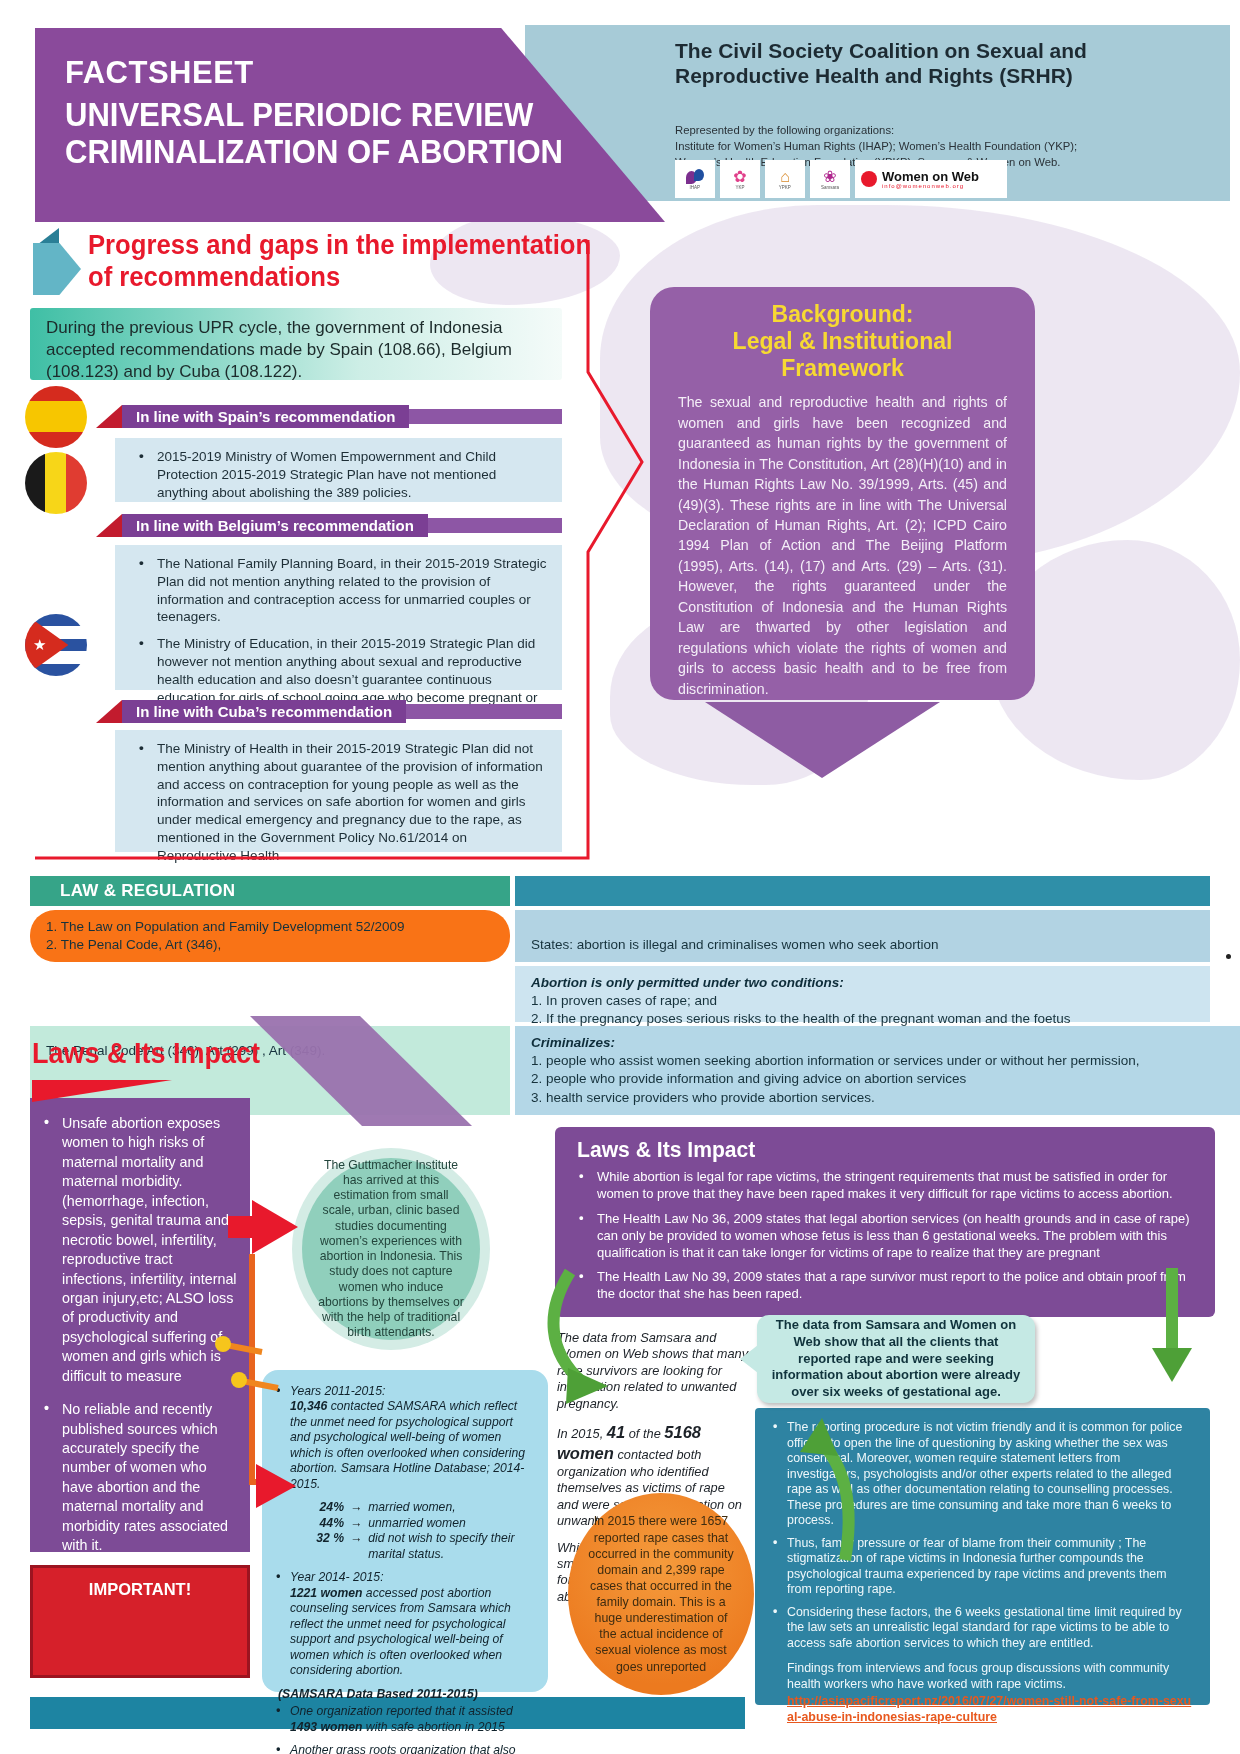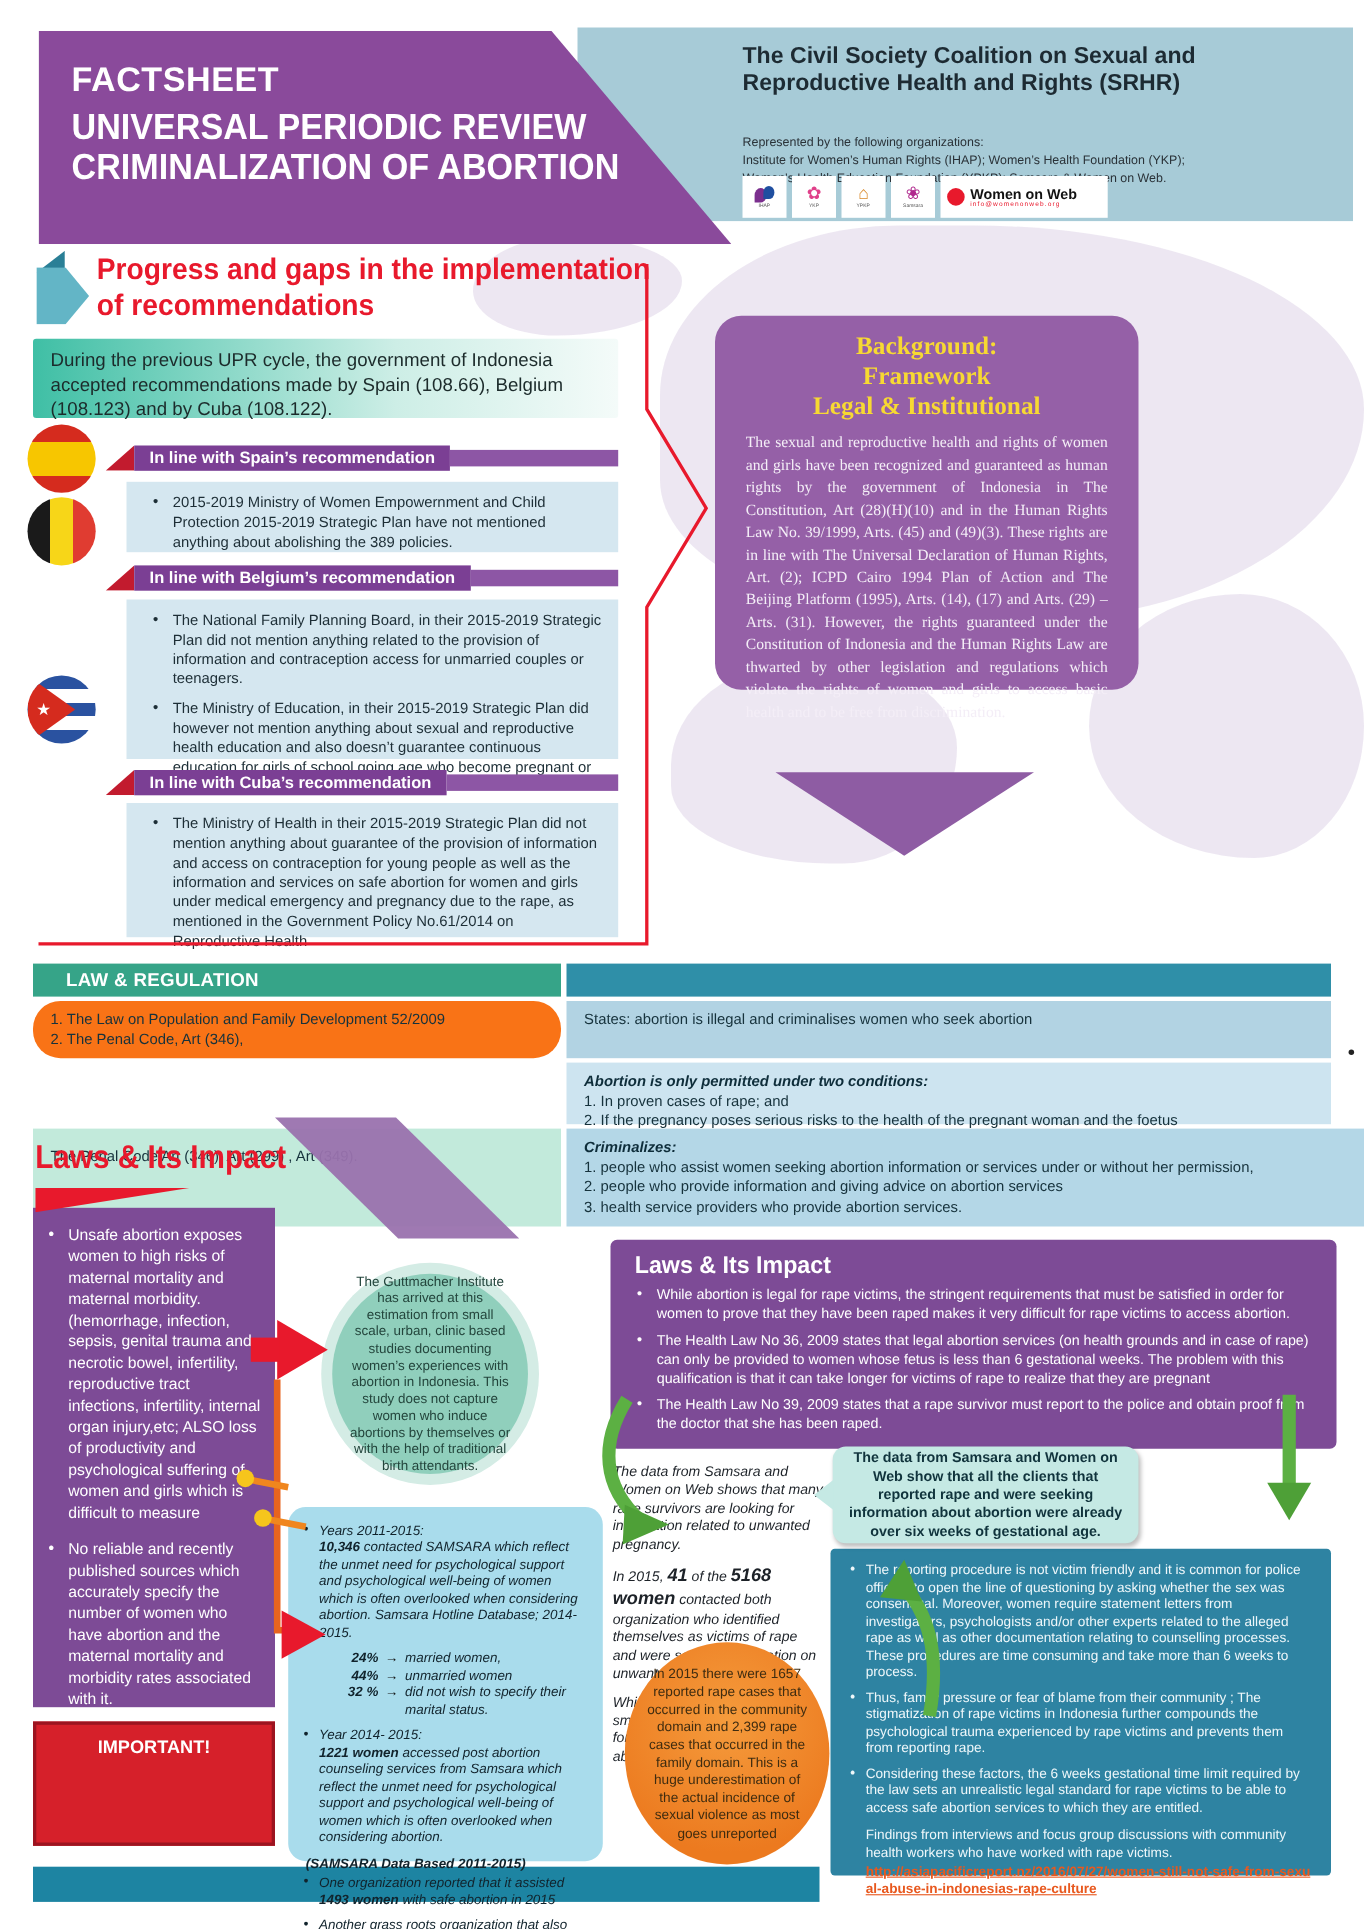--- a/index.html
+++ b/index.html
@@ -51,32 +51,32 @@
   .ribbon .fold{width:26px;background:#c21b2e;clip-path:polygon(0 100%,100% 0,100% 100%);}
   .ribbon .lab{background:#7b3f94;color:#fff;font-weight:bold;font-size:15px;line-height:23px;
                padding:0 14px;white-space:nowrap;}
   .ribbon .tail{flex:1;background:#8d56a5;margin-top:4px;height:15px;}
   .rec-box{left:115px;width:447px;background:#d5e7f0;z-index:1;color:#1d2e36;font-size:13.5px;
            line-height:1.32;padding:10px 14px 8px 14px;box-sizing:border-box;}
   .blt{position:relative;padding-left:18px;margin:0 0 9px 10px;}
   .blt:last-child{margin-bottom:0;}
   .blt::before{content:"\2022";position:absolute;left:0;top:-1px;font-weight:bold;}
   
-  .bg-box{left:650px;top:287px;width:385px;height:340px;background:#9560a7;border-radius:24px;z-index:2;
-          box-sizing:border-box;padding:14px 28px;font-family:Liberation Serif, serif;}
+  .bg-box{left:650px;top:287px;width:385px;height:413px;background:#9560a7;border-radius:24px;z-index:2;
+          box-sizing:border-box;padding:14px 28px;}
   .bg-head{color:#f7d932;font-size:23px;font-weight:bold;text-align:center;line-height:1.18;}
   .bg-body{margin-top:10px;color:#f4eef7;font-size:14.2px;line-height:1.44;text-align:justify;}
   
   .cell{box-sizing:border-box;z-index:2;}
   .th-left{left:30px;top:876px;width:480px;height:30px;background:#36a488;color:#fff;font-weight:bold;
            font-size:17px;line-height:30px;padding-left:30px;letter-spacing:.3px;}
   .th-right{left:515px;top:876px;width:695px;height:30px;background:#2f8fa8;}
   .td{font-size:13.5px;color:#16323c;line-height:1.35;padding:8px 16px;}
   .td-l1{left:30px;top:910px;width:480px;height:52px;background:#f97316;border-radius:25px;}
-  .td-r1{left:515px;top:910px;width:695px;height:52px;background:#b2d3e3;display:flex;align-items:flex-start;}
+  .td-r1{left:515px;top:910px;width:695px;height:52px;background:#b2d3e3;display:flex;align-items:flex-end;}
   .td-l2{left:30px;top:966px;width:480px;height:56px;background:#dcf2e9;}
   .td-r2{left:515px;top:966px;width:695px;height:56px;background:#cde4f0;}
   .td-l3{left:30px;top:1026px;width:480px;height:89px;background:#c2eadb;}
   .td-r3{left:515px;top:1026px;width:760px;height:89px;background:#b4d7e7;}
   .td b{color:#0e2d3a;font-style:italic;}
   .numln{padding-left:22px;text-indent:-22px;margin:0;}
   
   .impactL-head{left:32px;top:1036px;color:#e8192c;font-size:30px;font-weight:bold;z-index:3;
                 transform:scaleX(.9);transform-origin:left;white-space:nowrap;}
   .impactL-fold{left:32px;top:1080px;width:140px;height:22px;background:#e8192c;
@@ -220,22 +220,22 @@
     <span class="lab">In line with Cuba’s recommendation</span>
     <span class="tail"></span>
   </div>
   <div class="abs rec-box" style="top:730px;height:122px;">
     <div class="blt">The Ministry of Health in their 2015-2019 Strategic Plan did not mention anything about guarantee of the provision of information and access on contraception for young people as well as the information and services on safe abortion for women and girls under medical emergency and pregnancy due to the rape, as mentioned in the Government Policy No.61/2014 on Reproductive Health</div>
   </div>
 
   <div class="abs bg-box">
     <div class="bg-head">
       <div>Background:</div>
+      <div>Legal &amp; Institutional</div>
       <div>Framework</div>
-      <div>Legal &amp; Institutional</div>
     </div>
     <div class="bg-body">The sexual and reproductive health and rights of women and girls have been recognized and guaranteed as human rights by the government of Indonesia in The Constitution, Art (28)(H)(10) and in the Human Rights Law No. 39/1999, Arts. (45) and (49)(3). These rights are in line with The Universal Declaration of Human Rights, Art. (2); ICPD Cairo 1994 Plan of Action and The Beijing Platform (1995), Arts. (14), (17) and Arts. (29) – Arts. (31). However, the rights guaranteed under the Constitution of Indonesia and the Human Rights Law are thwarted by other legislation and regulations which violate the rights of women and girls to access basic health and to be free from discrimination.</div>
   </div>
 
   <div class="abs cell th-left">LAW &amp; REGULATION</div>
   <div class="abs cell th-right"></div>
 
   <div class="abs cell td td-l1">
     <div>1. The Law on Population and Family Development 52/2009</div>
     <div>2. The Penal Code, Art (346),</div>

